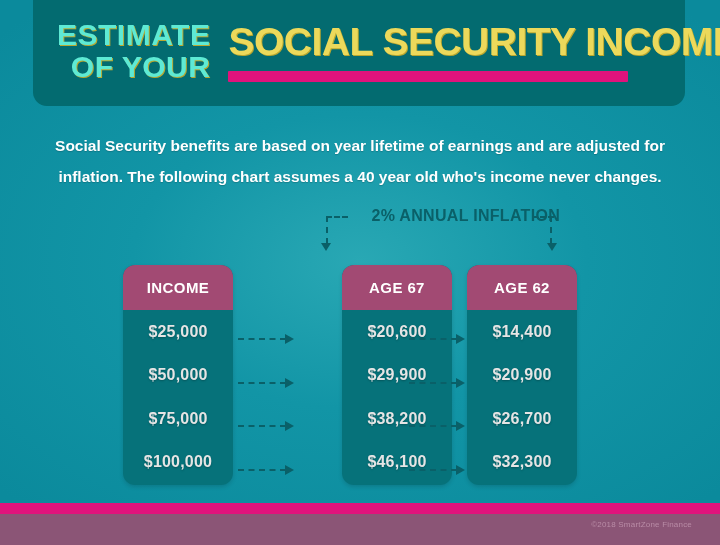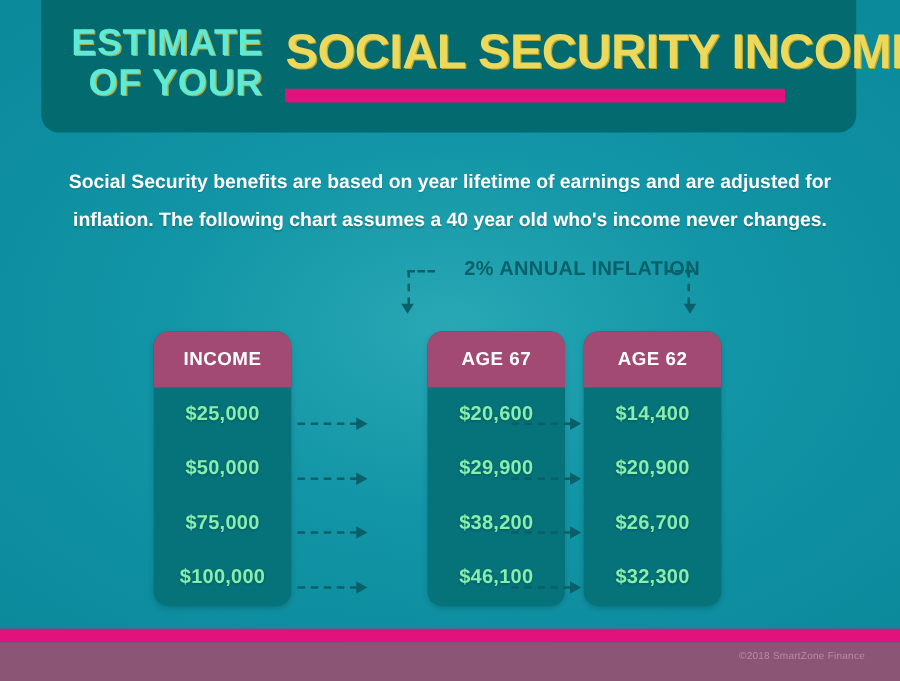--- a/index.html
+++ b/index.html
@@ -161,21 +161,21 @@
     color: #ffffff;
     font-size: 15px;
     font-weight: bold;
     letter-spacing: 0.4px;
   }
   .col-cell {
     height: 43.5px;
     display: flex;
     align-items: center;
     justify-content: center;
-    color: #86efac;
+    color: #e5e5e5;
     font-size: 16px;
     font-weight: bold;
     letter-spacing: 0.2px;
     text-shadow: 0 1px 2px rgba(0,0,0,0.25);
   }
 
   
   .row-arrow {
     position: absolute;
     height: 12px;

